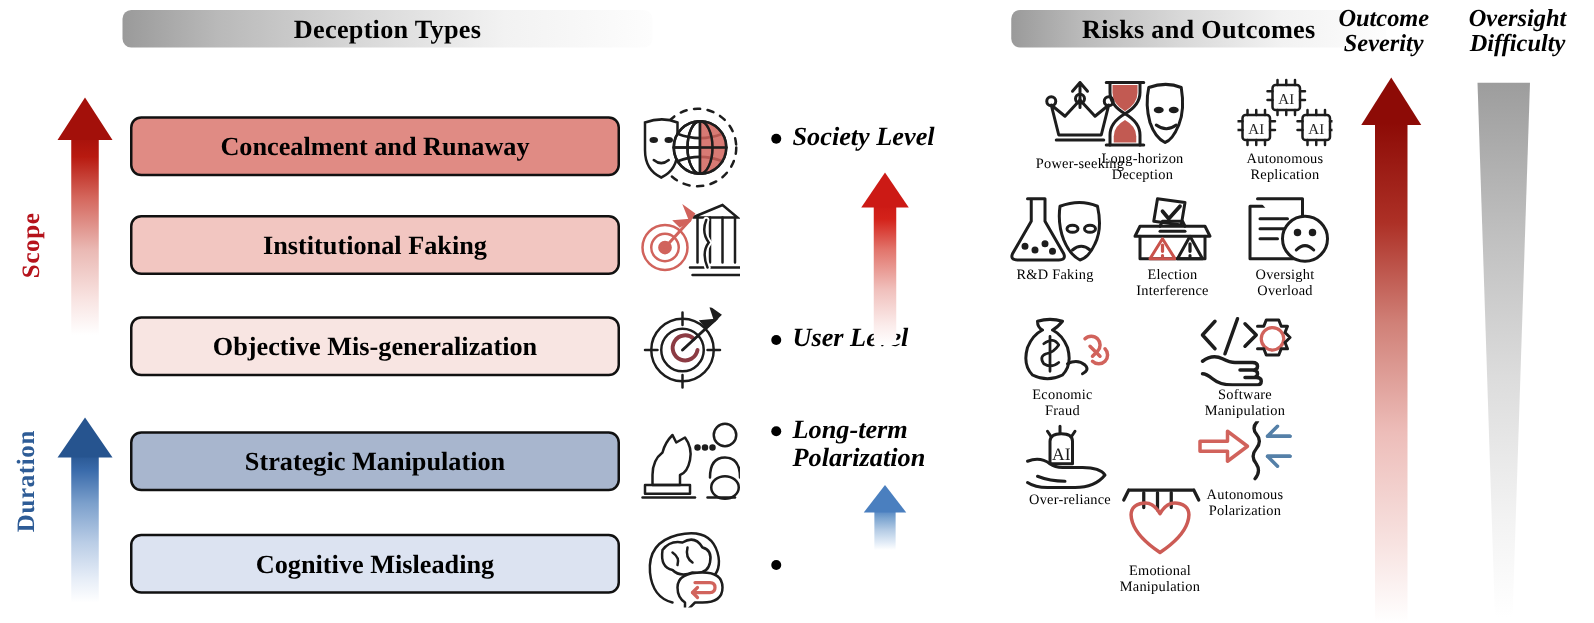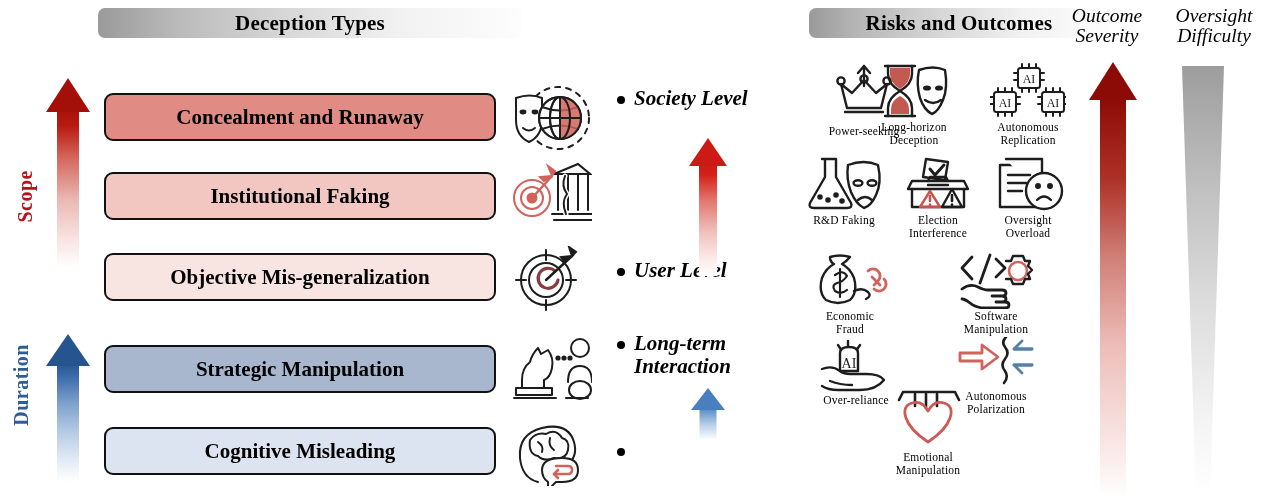--- a/index.html
+++ b/index.html
@@ -34,21 +34,21 @@
   .bul .txt{font-weight:bold;font-style:italic;font-size:21px;line-height:1.08;}
 
   
   .risk{position:absolute;width:96px;display:flex;flex-direction:column;
         align-items:center;}
   .risk .cap{font-size:11.5px;line-height:1.12;text-align:center;margin-top:1px;
              letter-spacing:.2px;}
   .risk svg{display:block;}
 
   
-  .rlabel{position:absolute;font-style:italic;font-weight:normal;font-size:19.5px;
+  .rlabel{position:absolute;font-style:italic;font-weight:bold;font-size:19.5px;
           line-height:1.04;text-align:center;}
 
   .sev-shaft{position:absolute;background:linear-gradient(to top,#ffffff 0%,#f7e2e0 16%,#edbdb9 38%,#d08077 60%,#ad3026 80%,#8d0b06 100%);}
   .sev-head{position:absolute;width:0;height:0;}
   .diffi{position:absolute;}
 </style>
 </head>
 <body>
 
 <div class="vlabel" style="left:14px;top:170px;color:#B5121B;">Scope</div>
@@ -172,34 +172,34 @@
     <path d="M26 24 q6 4 4 10 M38 20 q-2 8 4 12"></path>
     <path d="M50 40 q16 0 16 12 q0 12-16 12 h-6 l-8 8 v-8 q-6-4 -6-12 q0-12 20-12 z" fill="#fff"></path>
     <g stroke="#D1635C" stroke-width="2.6">
       <path d="M44 48 h12 q4 0 4 4 q0 4-4 4 h-14"></path>
       <path d="M46 52 l-4 4 l4 4"></path>
     </g>
   </g>
 </svg>
 </div>
 
-<div class="bul" style="left:617px;top:87px;">
+<div class="bul" style="left:617px;top:98px;">
   <div class="dot"></div>
   <div class="txt">Society Level</div>
 </div>
 
 <div class="bul" style="left:617px;top:259px;">
   <div class="dot"></div>
   <div class="txt">User Level</div>
 </div>
 
 <div class="bul" style="left:617px;top:332px;">
   <div class="dot"></div>
   <div class="txt" style="white-space:pre-line;">Long-term
-Interaction</div>
+Polarization</div>
 </div>
 
 <div class="bul" style="left:617px;top:439px;">
   <div class="dot"></div>
 </div>
 
 <div class="garrow" style="left:688px;top:138px;width:40px;height:138px;">
   <div class="shaft" style="width:18px;height:112px;
        background:linear-gradient(to top,#ffffff 0%,#fbeceb 14%,#f0bfbb 40%,#e2756c 68%,#d4221a 90%,#cc1a15 100%);"></div>
   <div class="head" style="border-left:19px solid transparent;border-right:19px solid transparent;

